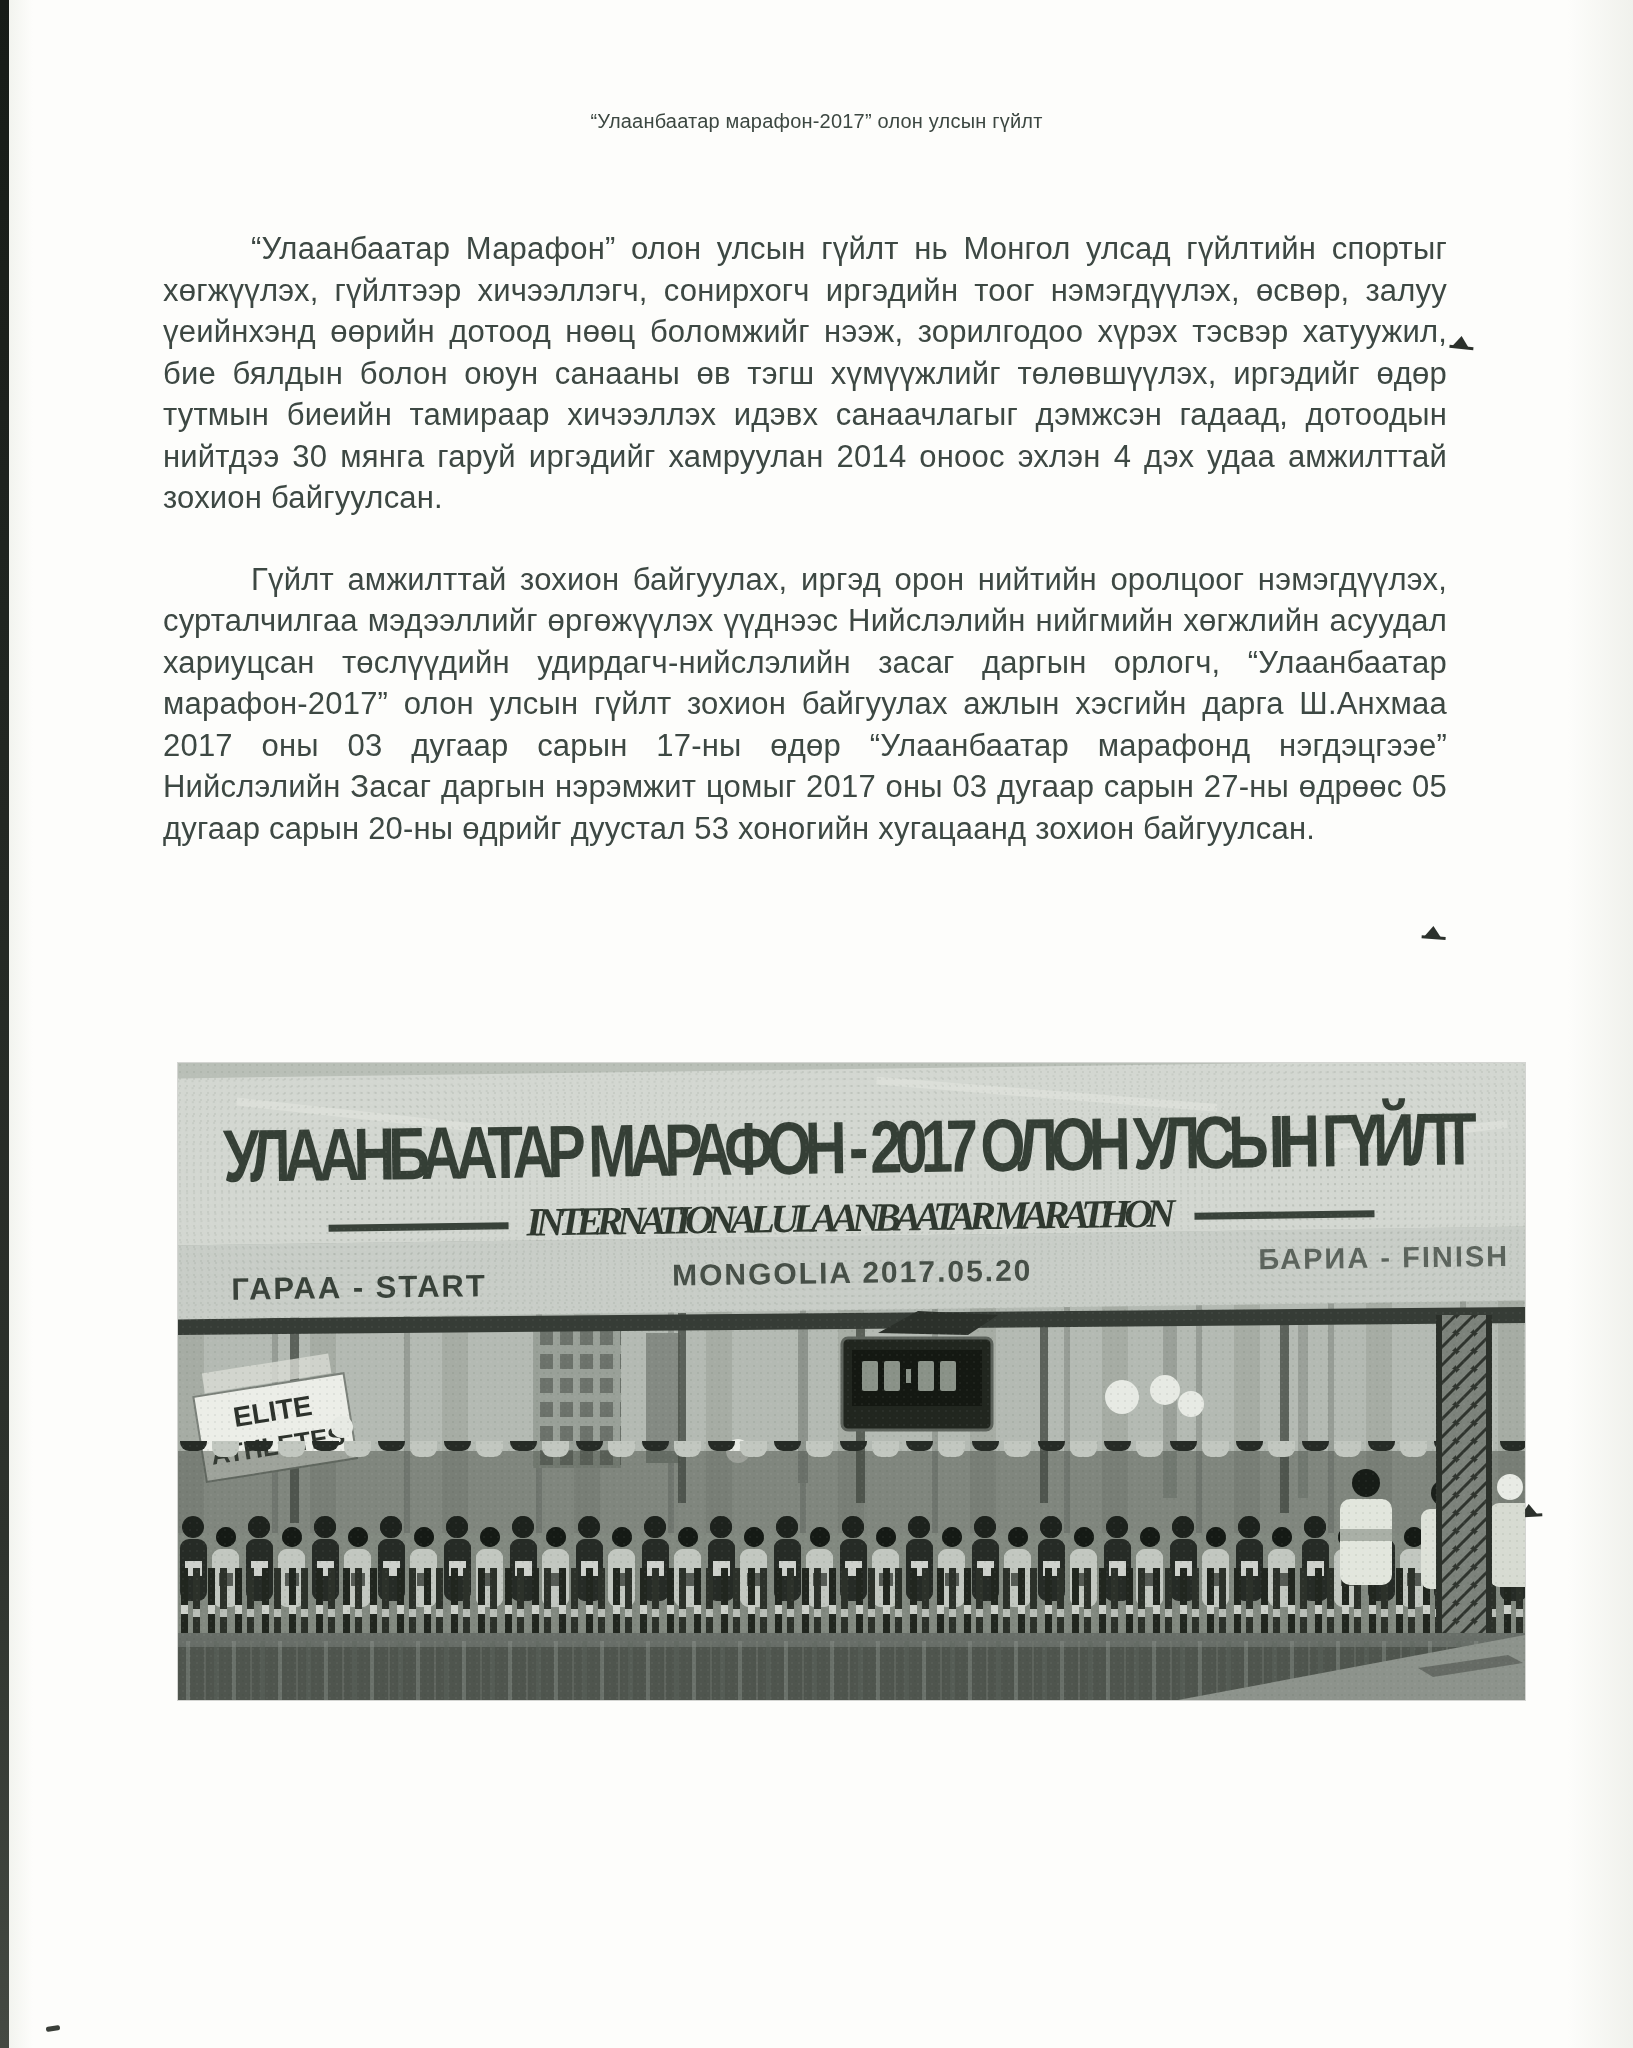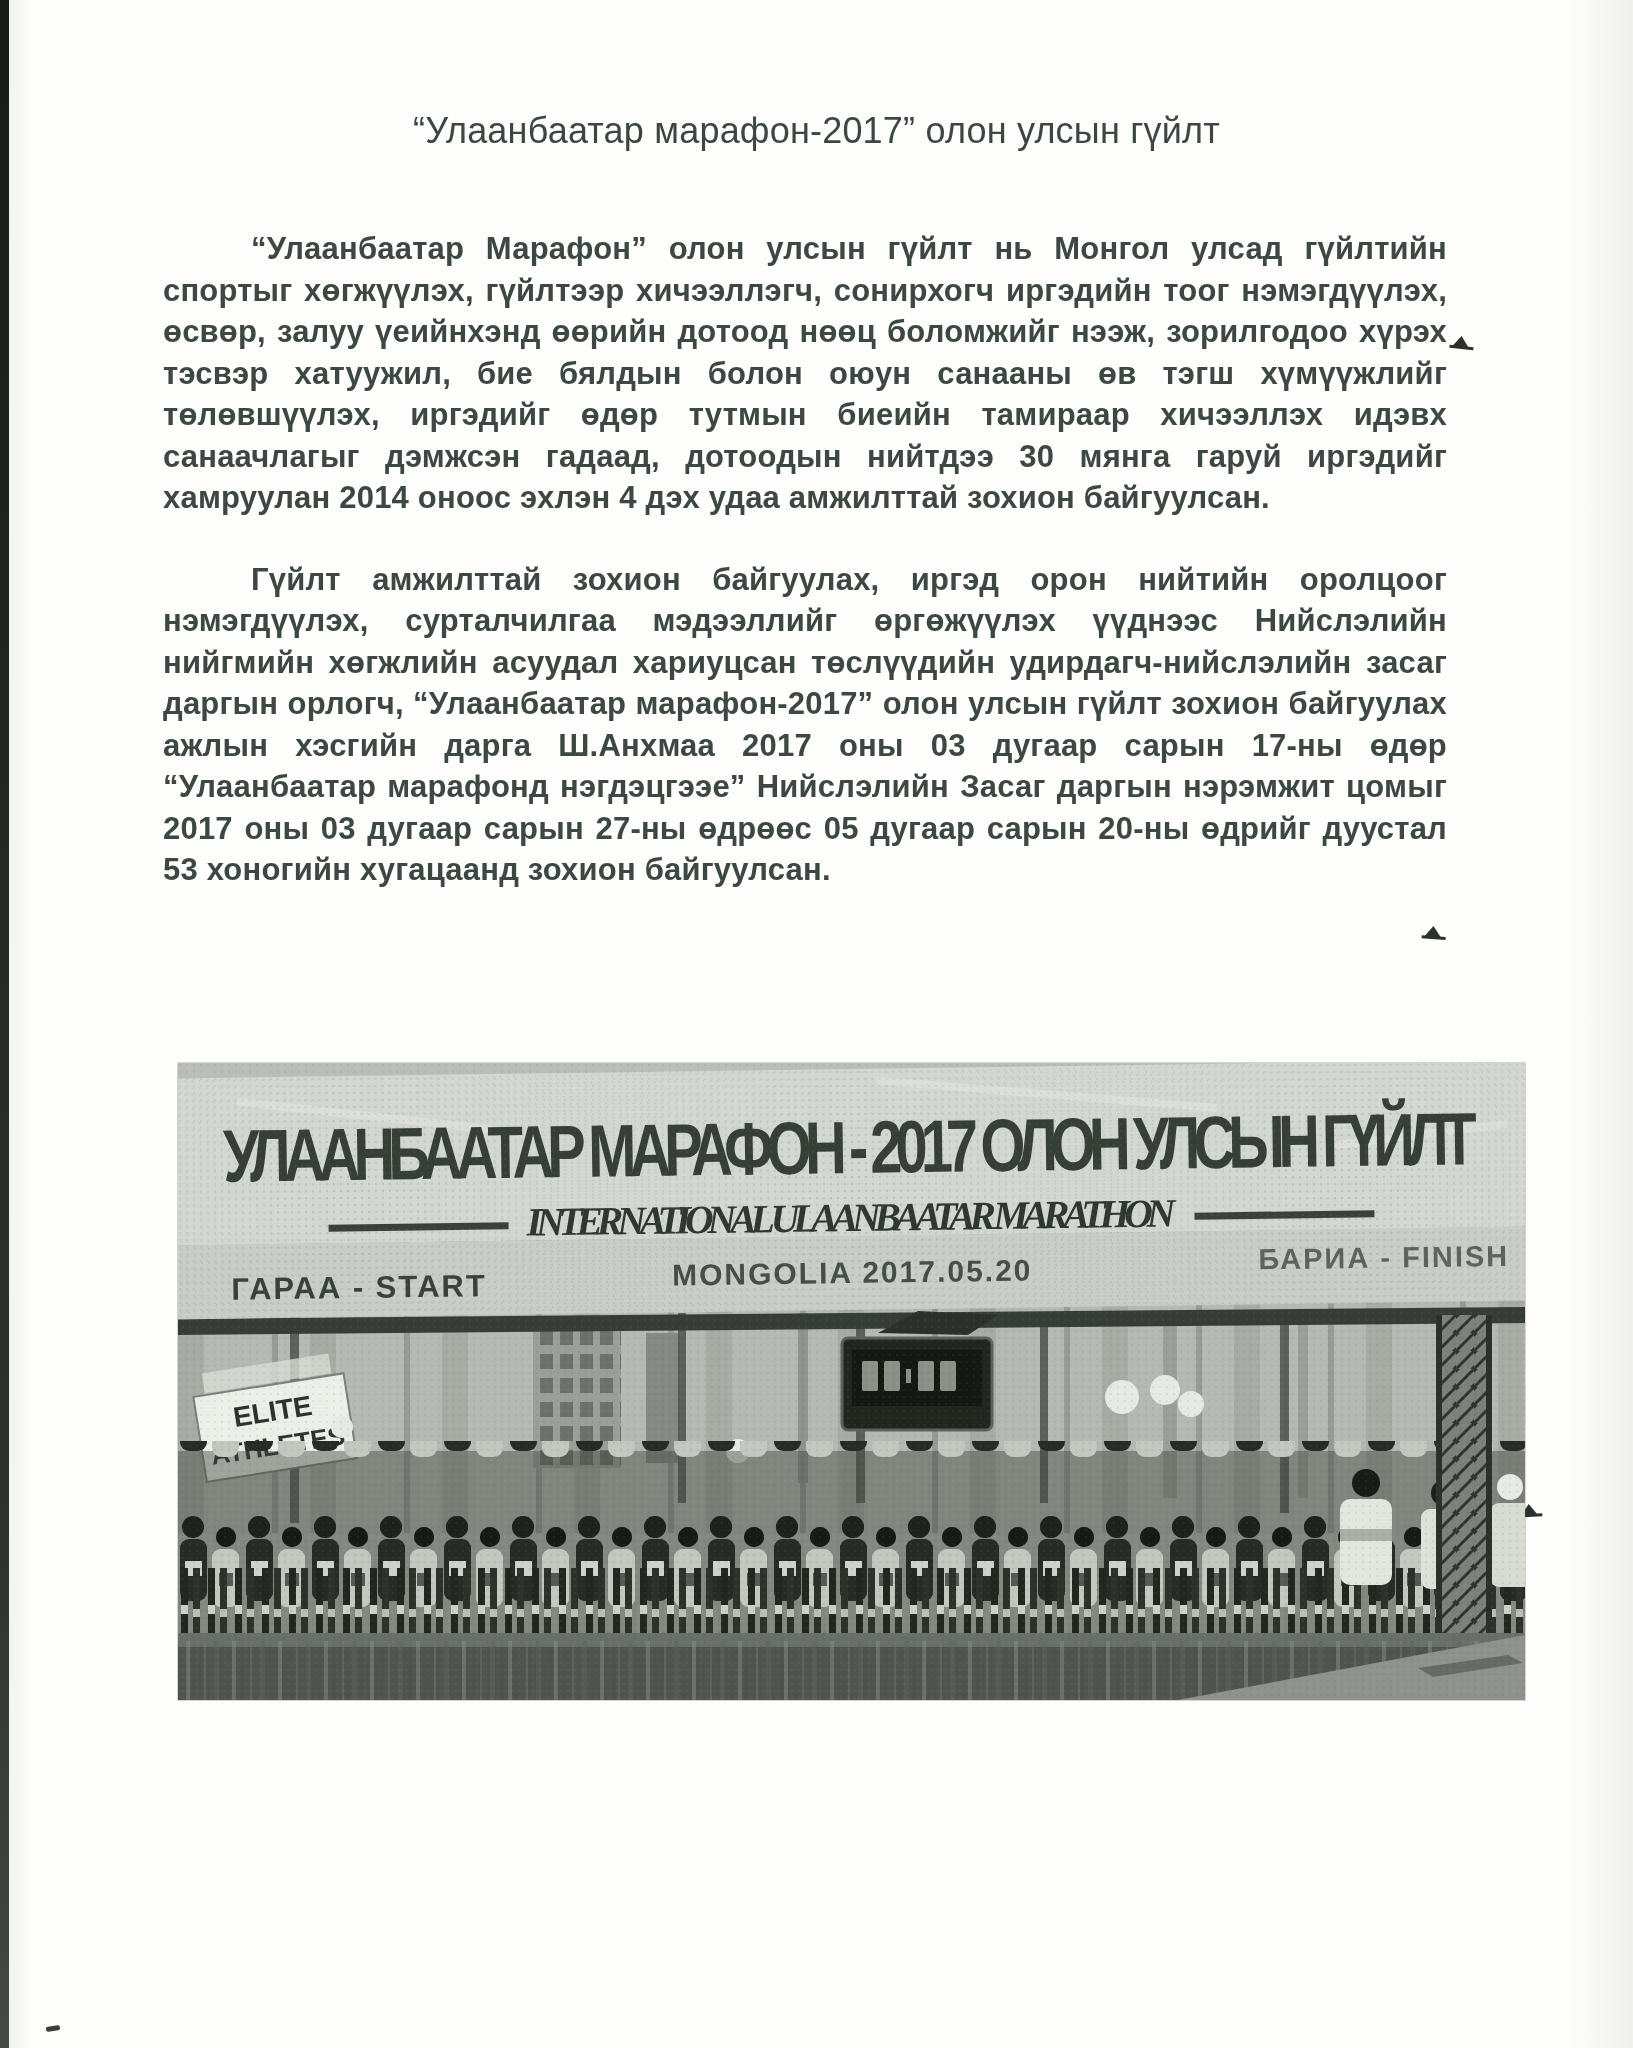--- a/index.html
+++ b/index.html
@@ -11,28 +11,28 @@
   .scan-left-strip{
     position:absolute;left:0;top:0;width:9px;height:2048px;
     background:linear-gradient(180deg,#171c17 0%,#232823 40%,#2e332d 75%,#454a43 100%);
   }
   .scan-mark-bottom{
     position:absolute;left:46px;top:2026px;width:14px;height:5px;background:#3a3f39;
     border-radius:2px;transform:rotate(-8deg);
   }
   .doc-title{
     position:absolute;left:0;top:110px;width:1633px;text-align:center;
-    font-size:36px;color:#3c4741;letter-spacing:.2px;
+    font-size:20px;color:#3c4741;letter-spacing:.2px;
   }
   .doc-body{
     position:absolute;left:163px;top:228px;width:1300px;
     font-size:31px;line-height:41.5px;color:#3d4843;text-align:justify;
     letter-spacing:.2px;
   }
-  .doc-body p{margin:0 16px 40px 0;text-indent:88px;font-weight:bold;}
+  .doc-body p{margin:0 16px 40px 0;text-indent:88px;}
   .artifact{
     position:absolute;width:0;height:0;
     border-left:9px solid transparent;border-right:9px solid transparent;
     border-bottom:12px solid #2c312c;
   }
   .artifact:after{content:"";position:absolute;left:-11px;top:10px;width:24px;height:3px;background:#2c312c;}
   .a1{left:1452px;top:336px;transform:rotate(6deg);}
   .a2{left:1424px;top:926px;transform:rotate(4deg);}
   .a3{left:1520px;top:1504px;transform:rotate(-3deg);}
   .photo{

